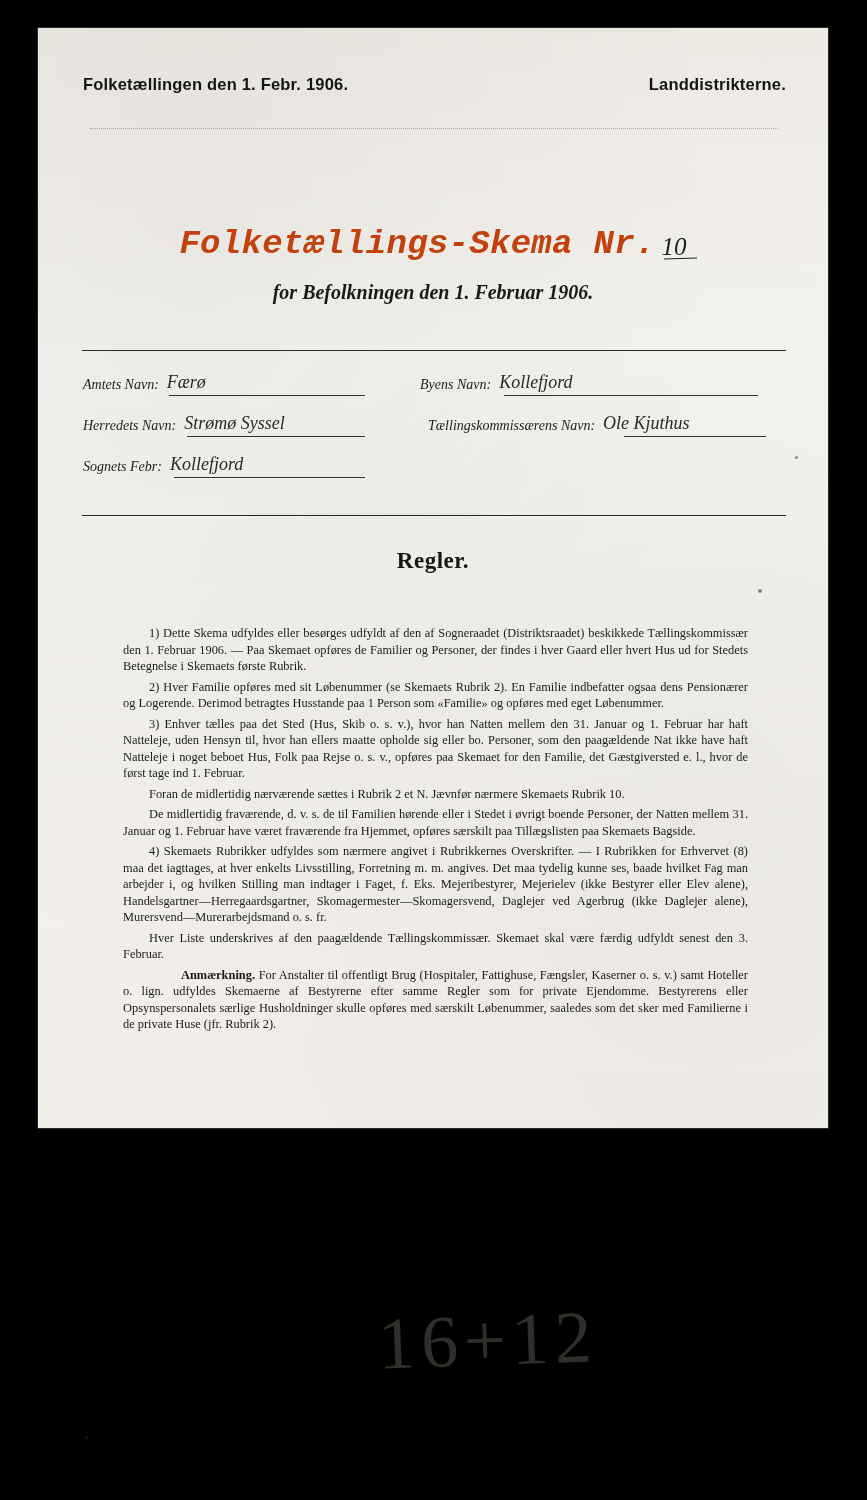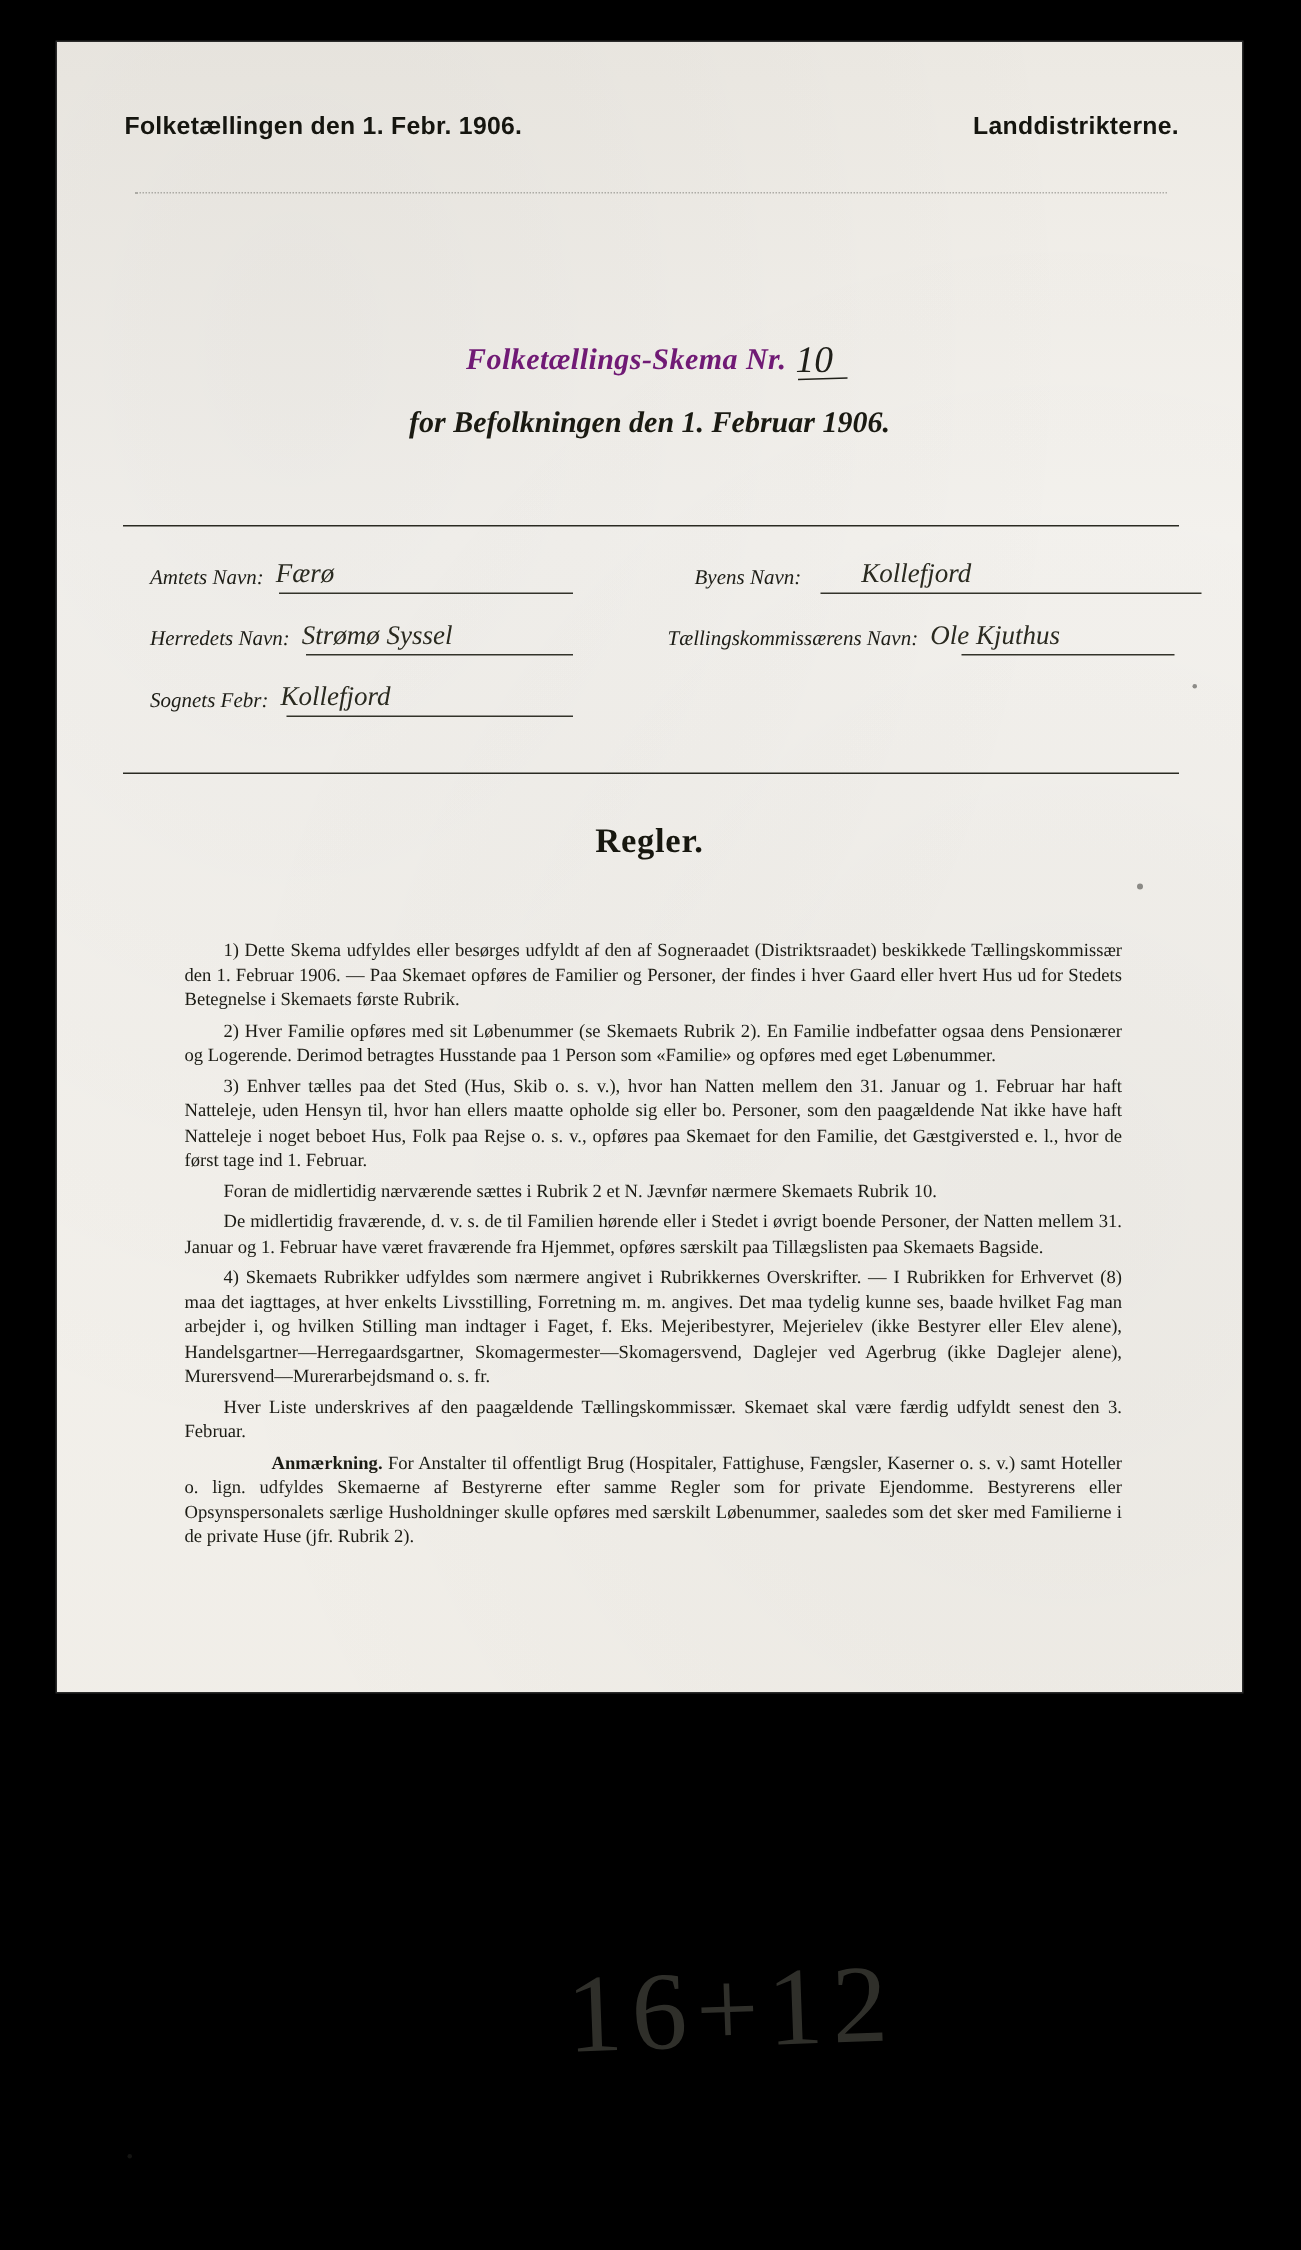--- a/index.html
+++ b/index.html
@@ -67,25 +67,25 @@
 
   
   .title-wrap {
     position: absolute;
     top: 197px;
     left: 0;
     width: 100%;
     text-align: center;
   }
   .main-title {
-    font-family: Liberation Serif, serif;
-    font-style: italic;
-    font-weight: bold;
-    font-size: 20px;
-    color: #701a75;
+    font-family: Liberation Mono, monospace;
+    font-style: italic;
+    font-weight: bold;
+    font-size: 34px;
+    color: #c2410c;
     letter-spacing: 0.3px;
   }
   .hand-nr {
     font-family: "Liberation Serif", serif;
     font-style: italic;
     font-size: 25px;
     color: #20201a;
     margin-left: 6px;
     position: relative;
     top: 2px;
@@ -122,21 +122,20 @@
     position: absolute;
     top: 343px;
     left: 45px;
     right: 42px;
     height: 130px;
   }
   .field {
     position: absolute;
     display: flex;
     align-items: baseline;
-    margin-left: 17px;
   }
   .flabel {
     font-family: "Liberation Serif", serif;
     font-size: 14px;
     font-style: italic;
     color: #1d1d16;
     white-space: nowrap;
   }
   .fvalue {
     font-family: "Liberation Serif", serif;
@@ -151,21 +150,21 @@
   }
   .fline {
     position: absolute;
     border-bottom: 1px solid #33332a;
     bottom: -2px;
   }
 
   .f-amt   { top: 2px;  left: 0px; }
   .f-herr  { top: 43px; left: 0px; }
   .f-sogn  { top: 84px; left: 0px; }
-  .f-byen  { top: 2px;  left: 363px; gap: 32px; }
+  .f-byen  { top: 2px;  left: 337px; }
   .f-tell  { top: 43px; left: 345px; }
 
   
   .regler {
     position: absolute;
     top: 520px;
     width: 100%;
     text-align: center;
     font-family: "Liberation Serif", serif;
     font-weight: bold;

